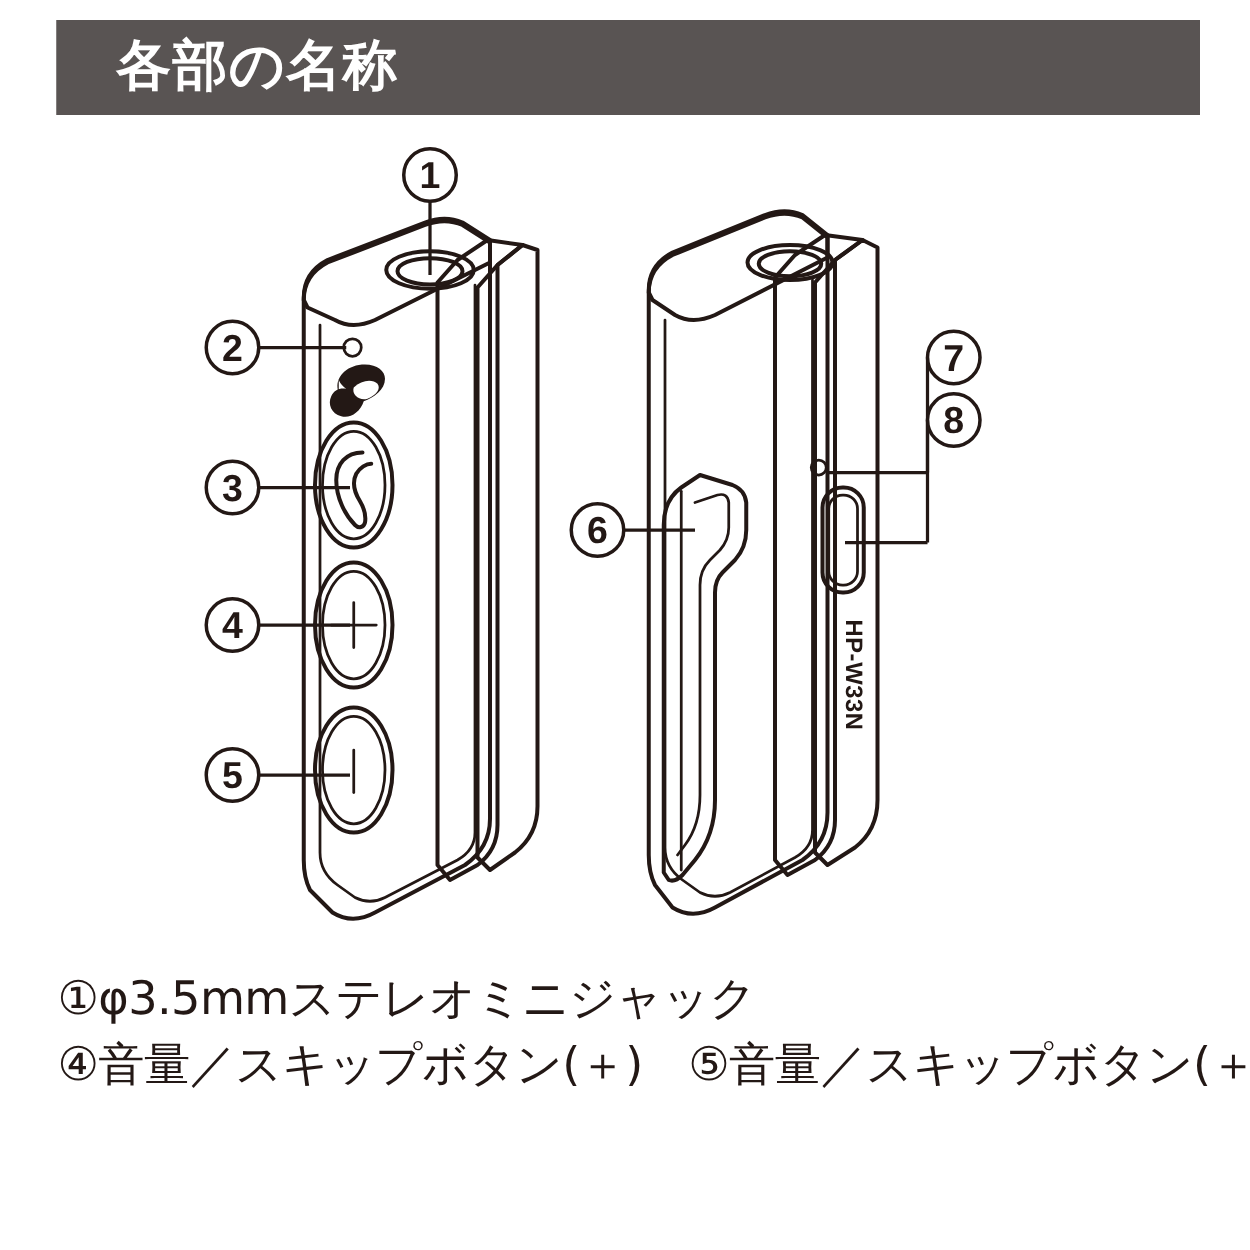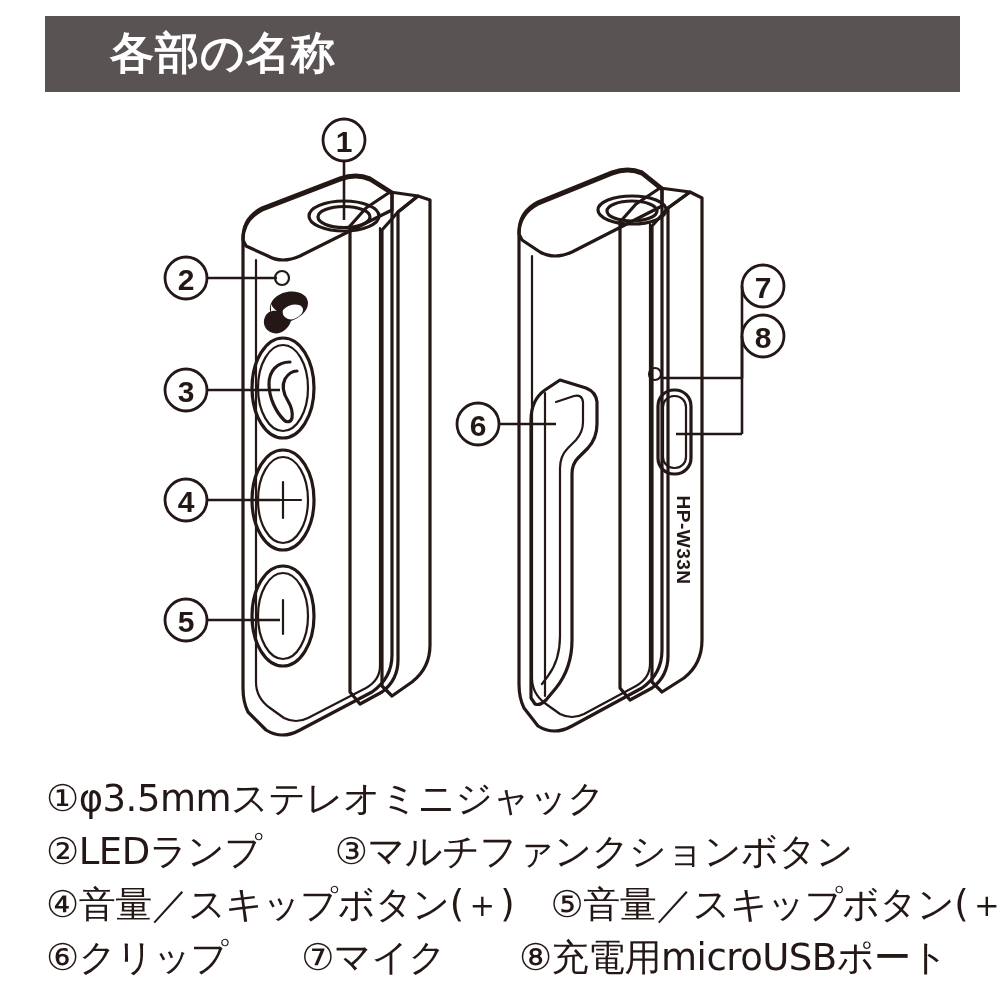--- a/index.html
+++ b/index.html
@@ -22,21 +22,21 @@
     position: absolute;
     left: 45px;
     top: 16px;
     width: 915px;
     height: 76px;
     background: #595453;
     box-sizing: border-box;
   }
   #header-title {
     position: absolute;
-    left: 65px;
+    left: 48px;
     top: 50%;
     transform: translateY(-52%);
     color: #ffffff;
     font-size: 44px;
     font-weight: bold;
     letter-spacing: 1px;
     line-height: 1;
     white-space: nowrap;
     font-family: "DejaVu Sans", "Liberation Sans", sans-serif;
   }
@@ -327,16 +327,14 @@
     <circle class="callout-ring" cx="763" cy="236" r="21"></circle>
     <line class="lead" x1="742" y1="334" x2="742" y2="236"></line>
     <text class="callout-num" x="763" y="237">8</text>
   </g>
 
 </svg>
 </div>
 
 <div id="captions">
   <div class="caption-line">①φ3.5mmステレオミニジャック</div>
-  <div class="caption-line">②LEDランプ　　③マルチファンクションボタン</div>
   <div class="caption-line">④音量／スキップボタン(＋)　⑤音量／スキップボタン(＋)</div>
-  <div class="caption-line">⑥クリップ　　⑦マイク　　⑧充電用microUSBポート</div>
 </div>
 
 </body></html>

